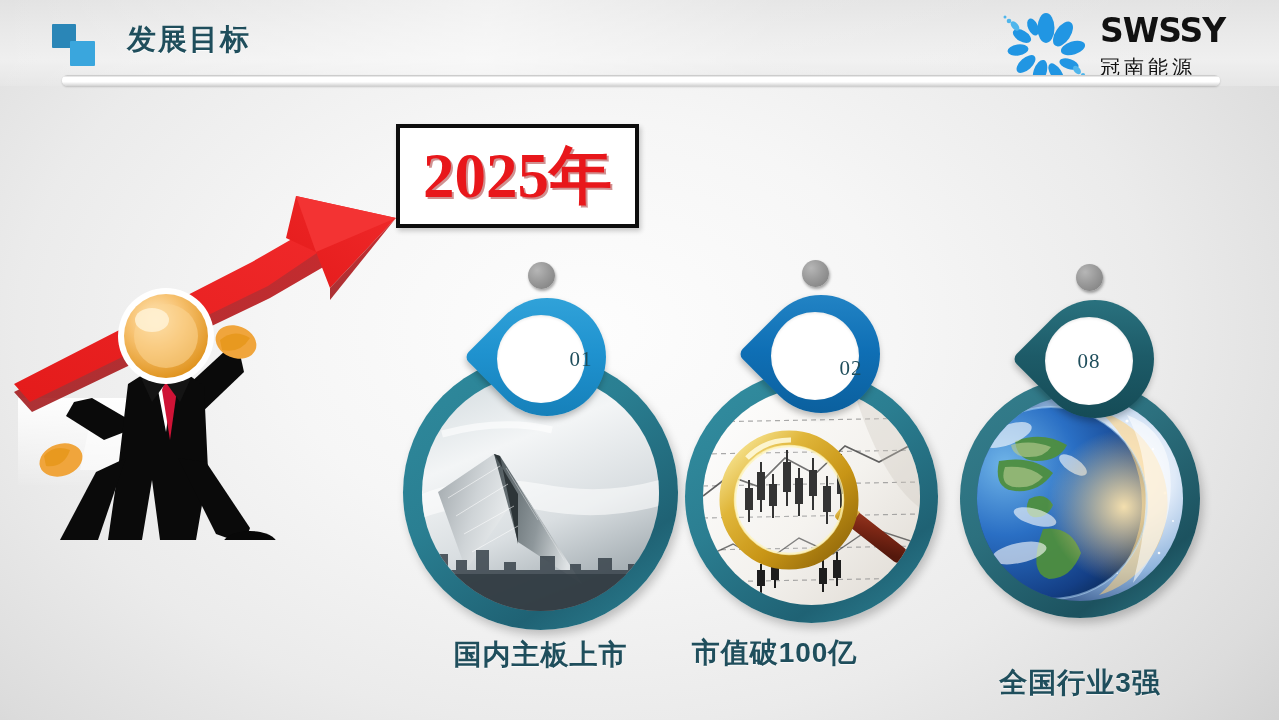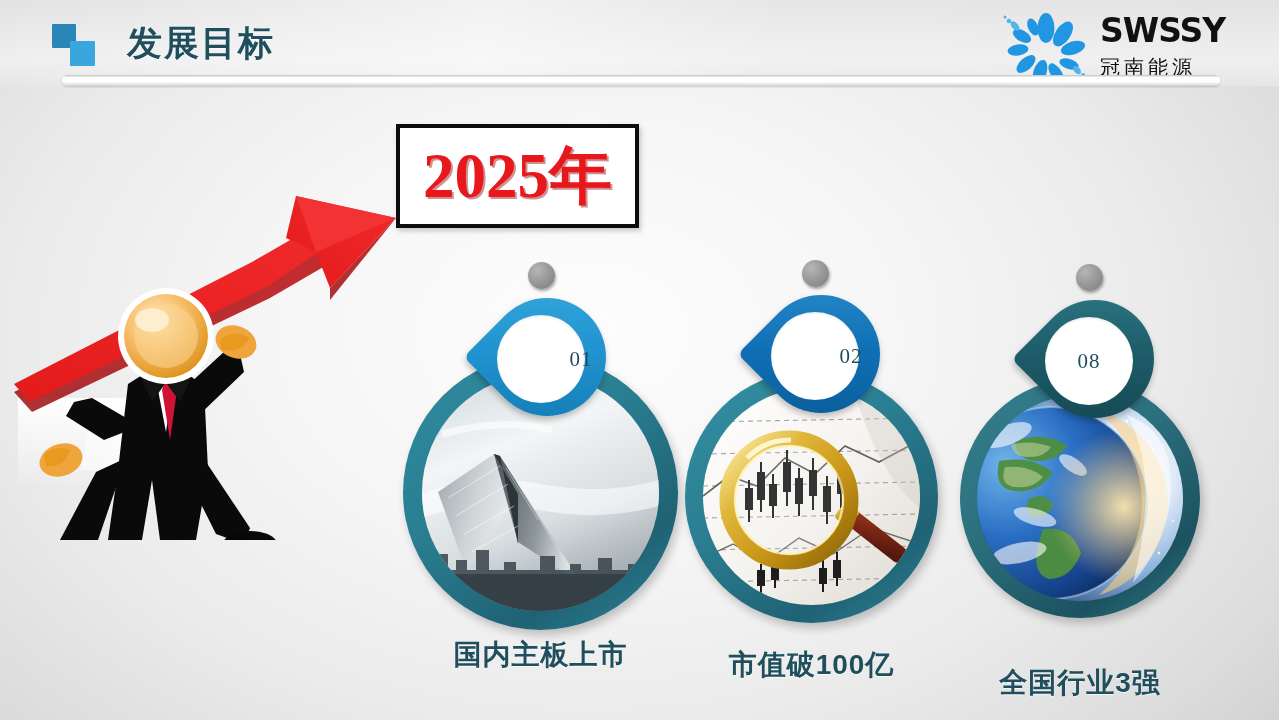--- a/index.html
+++ b/index.html
@@ -38,21 +38,21 @@
   .sq {
     position: absolute;
     border-radius: 1px;
   }
   .sq-a { left: 0; top: 0; width: 24px; height: 24px; background: #2a86b7; }
   .sq-b { left: 18px; top: 17px; width: 25px; height: 25px; background: #3aa6dd; }
 
   .slide-title {
     position: absolute;
     left: 127px; top: 20px;
-    font-size: 35px;
+    font-size: 29px;
     font-weight: bold;
     color: #1f4e5c;
     letter-spacing: 2px;
     text-shadow: 0 1px 1px rgba(255,255,255,0.85);
     white-space: nowrap;
   }
 
   .logo {
     position: absolute;
     right: 14px; top: 10px;
@@ -434,24 +434,24 @@
             <circle cx="86" cy="112" r="52" fill="#ffffff" opacity="0.1"></circle>
             <path d="M44,70 a60,60 0 0 1 44,-18" stroke="#fffbe0" stroke-width="5" fill="none" opacity="0.85"></path>
           </svg>
         </div>
       </div>
 
       <div class="drop" style="left:762px; top:295px;
            background: linear-gradient(135deg,#2a8ccb 0%, #0f6fb5 48%, #0a5a95 100%);
            border-radius: 50% 50% 50% 6%;"></div>
       <div class="drop-hole" style="left:771px; top:312px; width:88px; height:88px;"></div>
-      <div class="drop-num" style="left:771px; top:344px; width:112px;padding-left:24px;">02</div>
+      <div class="drop-num" style="left:771px; top:356px; width:112px;padding-left:24px;">02</div>
       <div class="pin-head" style="left:802px; top:260px;"></div>
 
-      <div class="caption" style="left:685px; top:634px; width:253px;margin-top:12px;">市值破100亿</div>
+      <div class="caption" style="left:648px; top:634px; width:253px;">市值破100亿</div>
     </div>
 
     <div class="item">
       <div class="photo-ring" style="left:960px; top:378px; width:240px; height:240px;
            background: linear-gradient(145deg,#35808f 0%, #2c707e 42%, #1c525f 78%, #2f7c8b 100%);">
         <div class="photo-inner" style="left:17px; top:17px; width:206px; height:206px;">
           <svg viewBox="0 0 206 206" width="206" height="206">
             <defs>
               <radialGradient id="space3" cx="72%" cy="38%" r="75%">
                 <stop offset="0%" stop-color="#ffffff"></stop>

